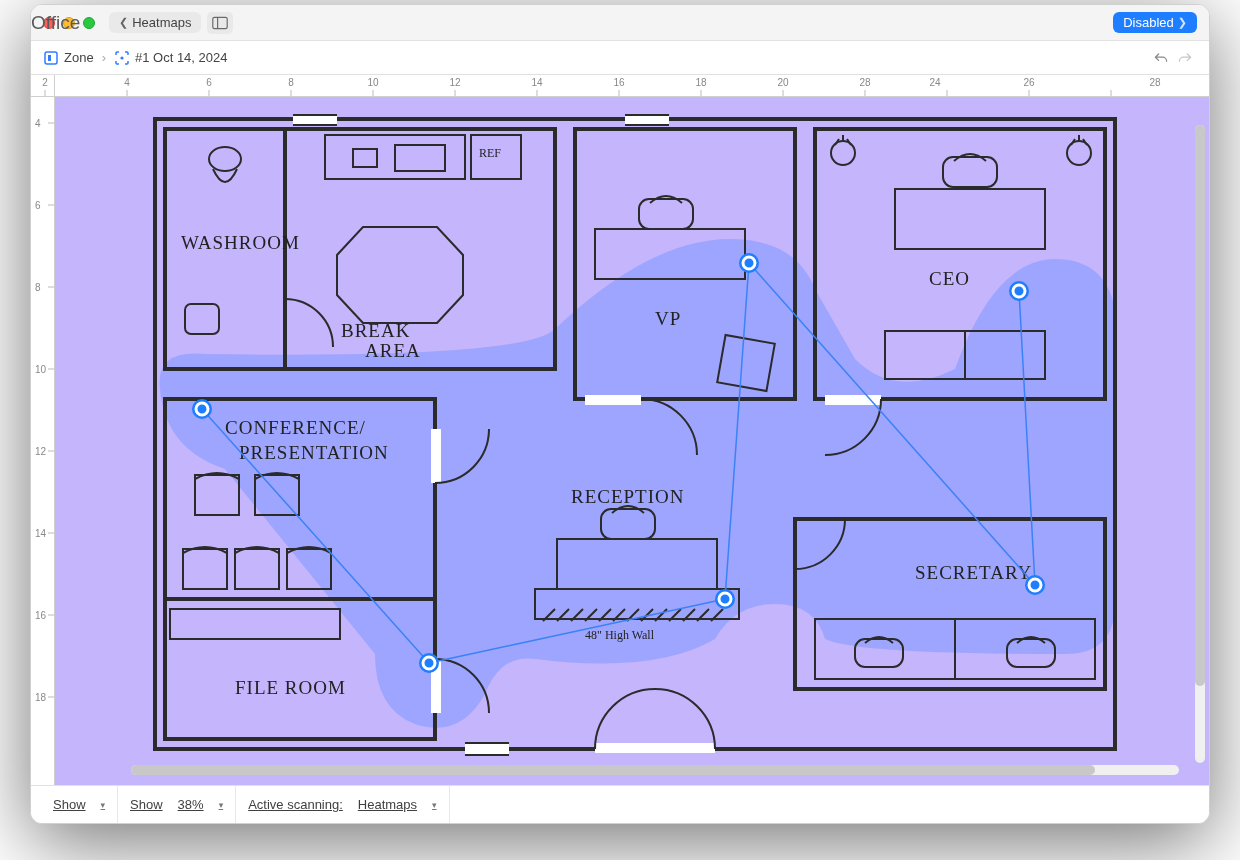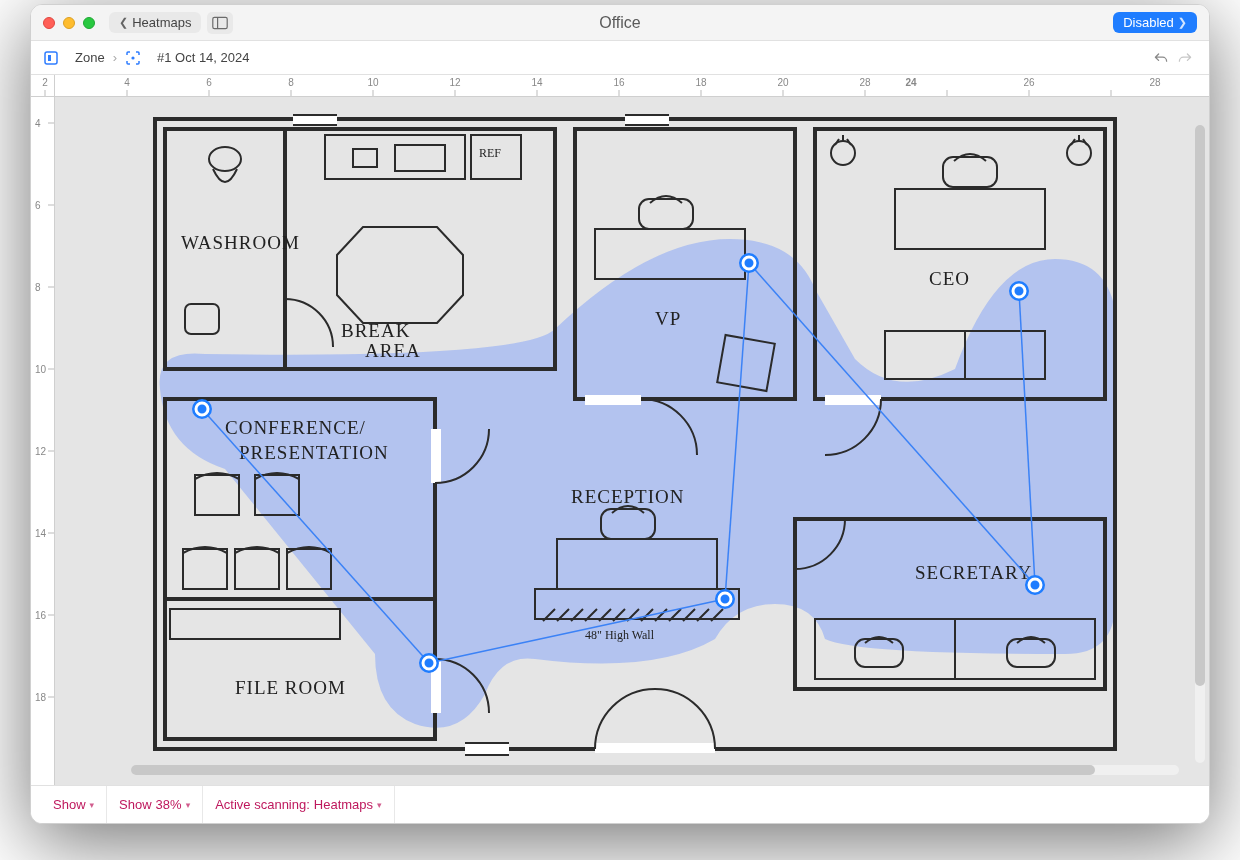--- a/index.html
+++ b/index.html
@@ -9,45 +9,45 @@
 
   
   .titlebar { height: 36px; background: #f4f4f4; border-bottom: 1px solid #e1e1e1; display: flex; align-items: center; padding: 0 12px; position: relative; }
   .traffic { display: flex; gap: 8px; margin-right: 14px; }
   .dot { width: 12px; height: 12px; border-radius: 6px; }
   .dot.red { background: #ff5f57; border: 0.5px solid #e04640; }
   .dot.yel { background: #febc2e; border: 0.5px solid #dca023; }
   .dot.grn { background: #28c840; border: 0.5px solid #1fa833; }
   .btn { display: inline-flex; align-items: center; gap: 4px; padding: 3px 10px; border-radius: 6px; background: #e9e9e9; color: #444; font-size: 13px; cursor: default; }
   .btn .chev { font-size: 11px; opacity: .8; }
-  .winname { position: absolute; left: 0; right: 0; text-align: center; font-size: 16px; color: #5a5a5a; pointer-events: none; }
+  .winname { position: absolute; left: 0; right: 0; text-align: left; font-size: 19px; color: #5a5a5a; pointer-events: none; }
   .btn.blue { background: #1f7dff; color: #fff; margin-left: auto; }
   .sidebar-toggle { width: 26px; height: 22px; display:inline-flex; align-items:center; justify-content:center; border-radius:5px; background:#e9e9e9; margin-left:6px; }
   .sidebar-toggle svg { width:16px; height:14px; }
 
   
   .crumbbar { height: 34px; border-bottom: 1px solid #e1e1e1; display: flex; align-items: center; padding: 0 12px; font-size: 13px; }
-  .crumb { display: inline-flex; align-items: center; gap: 16px; color: #444; }
+  .crumb { display: inline-flex; align-items: center; gap: 5px; color: #444; }
   .crumb .ico { width: 16px; height: 16px; display:inline-flex; align-items:center; justify-content:center;}
   .crumb-sep { margin: 0 8px; color: #aaa; }
   .spacer { flex: 1; }
   .histbtn { width: 24px; height: 22px; display: inline-flex; align-items: center; justify-content: center; color: #888; border-radius: 5px; }
   .histbtn svg { width: 16px; height: 14px; }
 
   
   .ruler-h { position: absolute; left: 24px; right: 0; top: 70px; height: 22px; background: #fff; border-bottom: 1px solid #cfcfcf; font-size: 10px; color: #888; }
   .ruler-h .tick { position: absolute; top: 2px; transform: translateX(-50%); }
   .ruler-h .tline { position:absolute; bottom:0; width:1px; height:6px; background:#bbb; transform: translateX(-50%);}
   .ruler-v { position: absolute; left: 0; top: 92px; bottom: 38px; width: 24px; background:#fff; border-right: 1px solid #cfcfcf; font-size:10px; color:#888;}
   .ruler-v .tick { position:absolute; left:4px; transform: translateY(-50%);}
   .ruler-v .tline { position:absolute; right:0; height:1px; width:6px; background:#bbb; transform: translateY(-50%);}
   .ruler-corner { position:absolute; left:0; top:70px; width:24px; height:22px; background:#fff; border-right:1px solid #cfcfcf; border-bottom:1px solid #cfcfcf;}
 
   
-  .canvas { position: absolute; left: 24px; right: 0; top: 92px; bottom: 38px; background: #e5e5e5; overflow: hidden; }
+  .canvas { position: absolute; left: 24px; right: 0; top: 92px; bottom: 38px; background: #c4b5fd; overflow: hidden; }
   .fp-svg { position: absolute; left: 40px; top: 2px; }
 
   
   .zone-fill { fill: rgba(96,140,255,0.38); }
   .node { fill: #1f7dff; stroke: #fff; stroke-width: 3; }
   .node-outer { fill: none; stroke: #1f7dff; stroke-width: 4; }
   .link { stroke: #3b82f6; stroke-width: 1.5; fill: none; }
 
   
   .wall { stroke: #2b2b2b; stroke-width: 4; fill: none; }
@@ -57,21 +57,21 @@
   .hand-sm { font-family: "Comic Sans MS", "Segoe Print", cursive; font-size: 12px; fill: #222; }
 
   
   .hscroll { position:absolute; left: 100px; right: 30px; bottom: 48px; height: 10px; background: #f0f0f0; border-radius: 5px;}
   .hscroll .thumb { position:absolute; left:0; top:0; height:10px; width: 92%; background:#c8c8c8; border-radius:5px;}
   .vscroll { position:absolute; right: 4px; top: 120px; bottom: 60px; width: 10px; background:#f0f0f0; border-radius:5px;}
   .vscroll .thumb { position:absolute; left:0; top:0; width:10px; height: 88%; background:#c8c8c8; border-radius:5px;}
 
   
   .statusbar { position: absolute; left:0; right:0; bottom:0; height: 38px; border-top: 1px solid #e1e1e1; display:flex; align-items:center; padding: 0 10px; gap: 0; background:#fff;}
-  .statusbar .sb-item { padding: 0 12px; height: 100%; display:flex; align-items:center; gap:4px; border-right: 1px solid #e8e8e8; color:#be185d; font-size:13px;}
+  .statusbar .sb-item { padding: 0 12px; height: 100%; display:flex; align-items:center; gap:15px; border-right: 1px solid #e8e8e8; color:#404040; font-size:13px;text-decoration:underline;}
   .sb-item .dd { font-size:9px; opacity:.7; }
 </style>
 </head>
 <body>
 
 <div class="shadow-wrap">
 <div class="window">
 
   <div class="titlebar">
     <div class="traffic">
@@ -146,21 +146,21 @@
         <div class="tick" style="left: 482px;">14</div>
         <div class="tline" style="left: 482px;"></div>
         <div class="tick" style="left: 564px;">16</div>
         <div class="tline" style="left: 564px;"></div>
         <div class="tick" style="left: 646px;">18</div>
         <div class="tline" style="left: 646px;"></div>
         <div class="tick" style="left: 728px;">20</div>
         <div class="tline" style="left: 728px;"></div>
         <div class="tick" style="left: 810px;">28</div>
         <div class="tline" style="left: 810px;"></div>
-        <div class="tick" style="left: 856px; font-weight: bold;">24</div>
+        <div class="tick" style="left: 880px;">24</div>
         <div class="tline" style="left: 892px;"></div>
         <div class="tick" style="left: 974px;">26</div>
         <div class="tline" style="left: 974px;"></div>
         <div class="tick" style="left: 1100px;">28</div>
         <div class="tline" style="left: 1056px;"></div>
       </div>
   <div class="ruler-v" id="ruler-v">
         <div class="tick" style="top: 26px;">4</div>
         <div class="tline" style="top: 26px;"></div>
         <div class="tick" style="top: 108px;">6</div>

